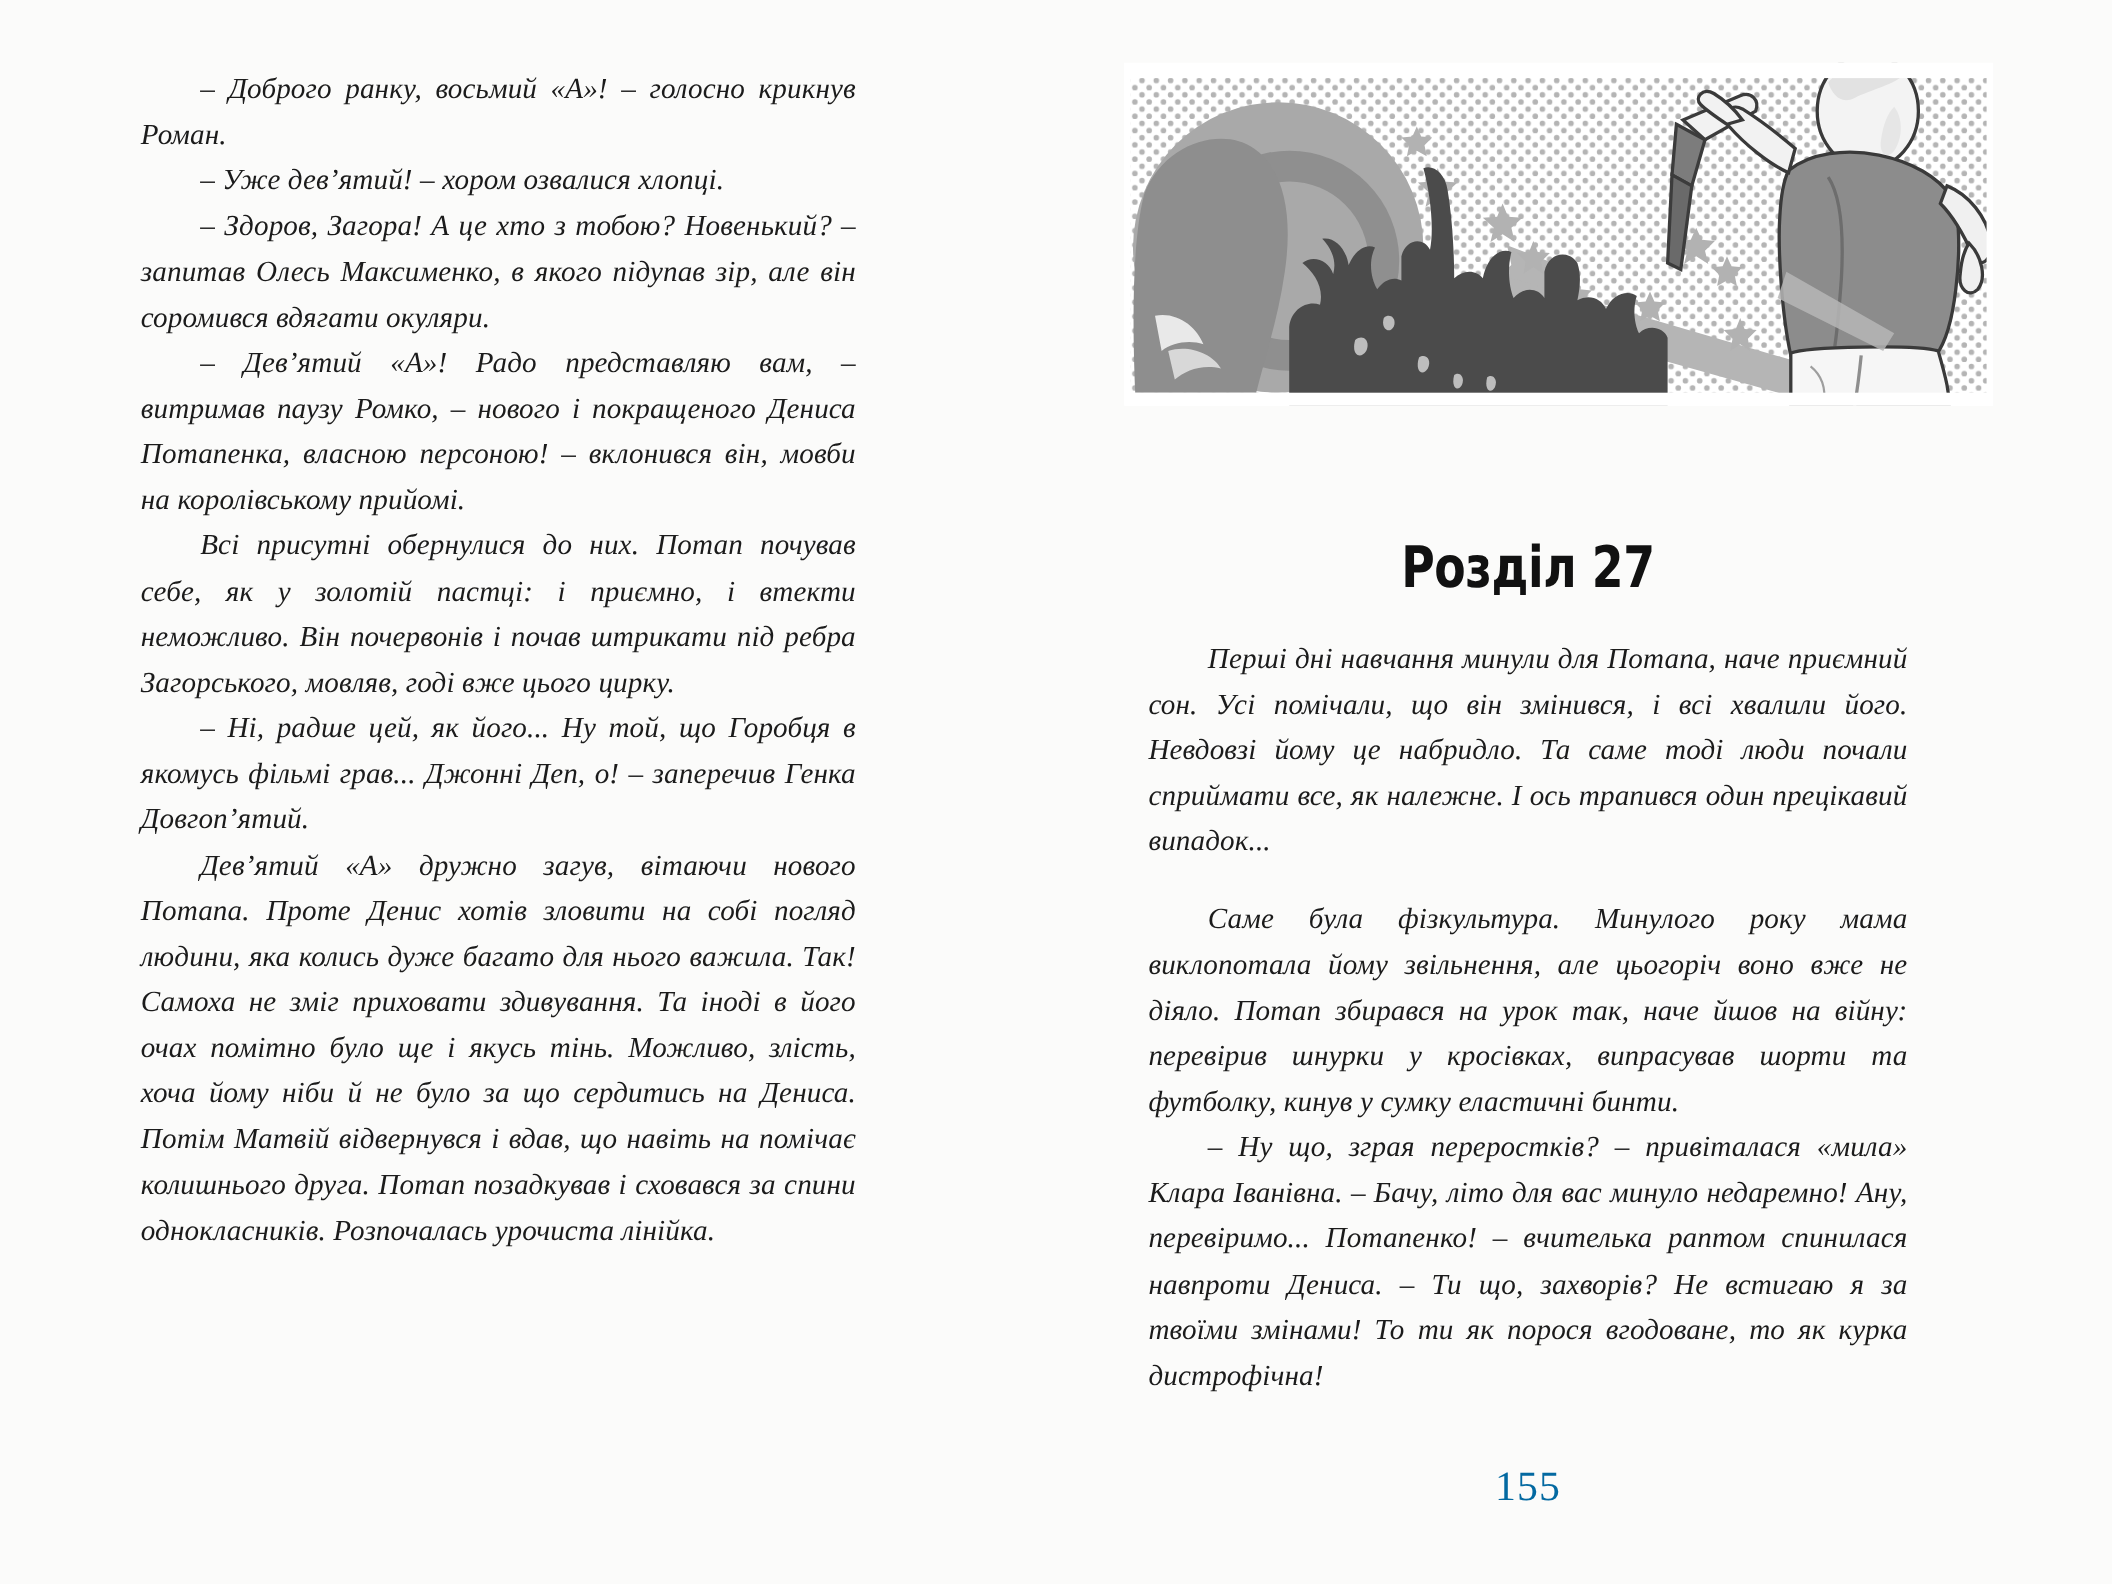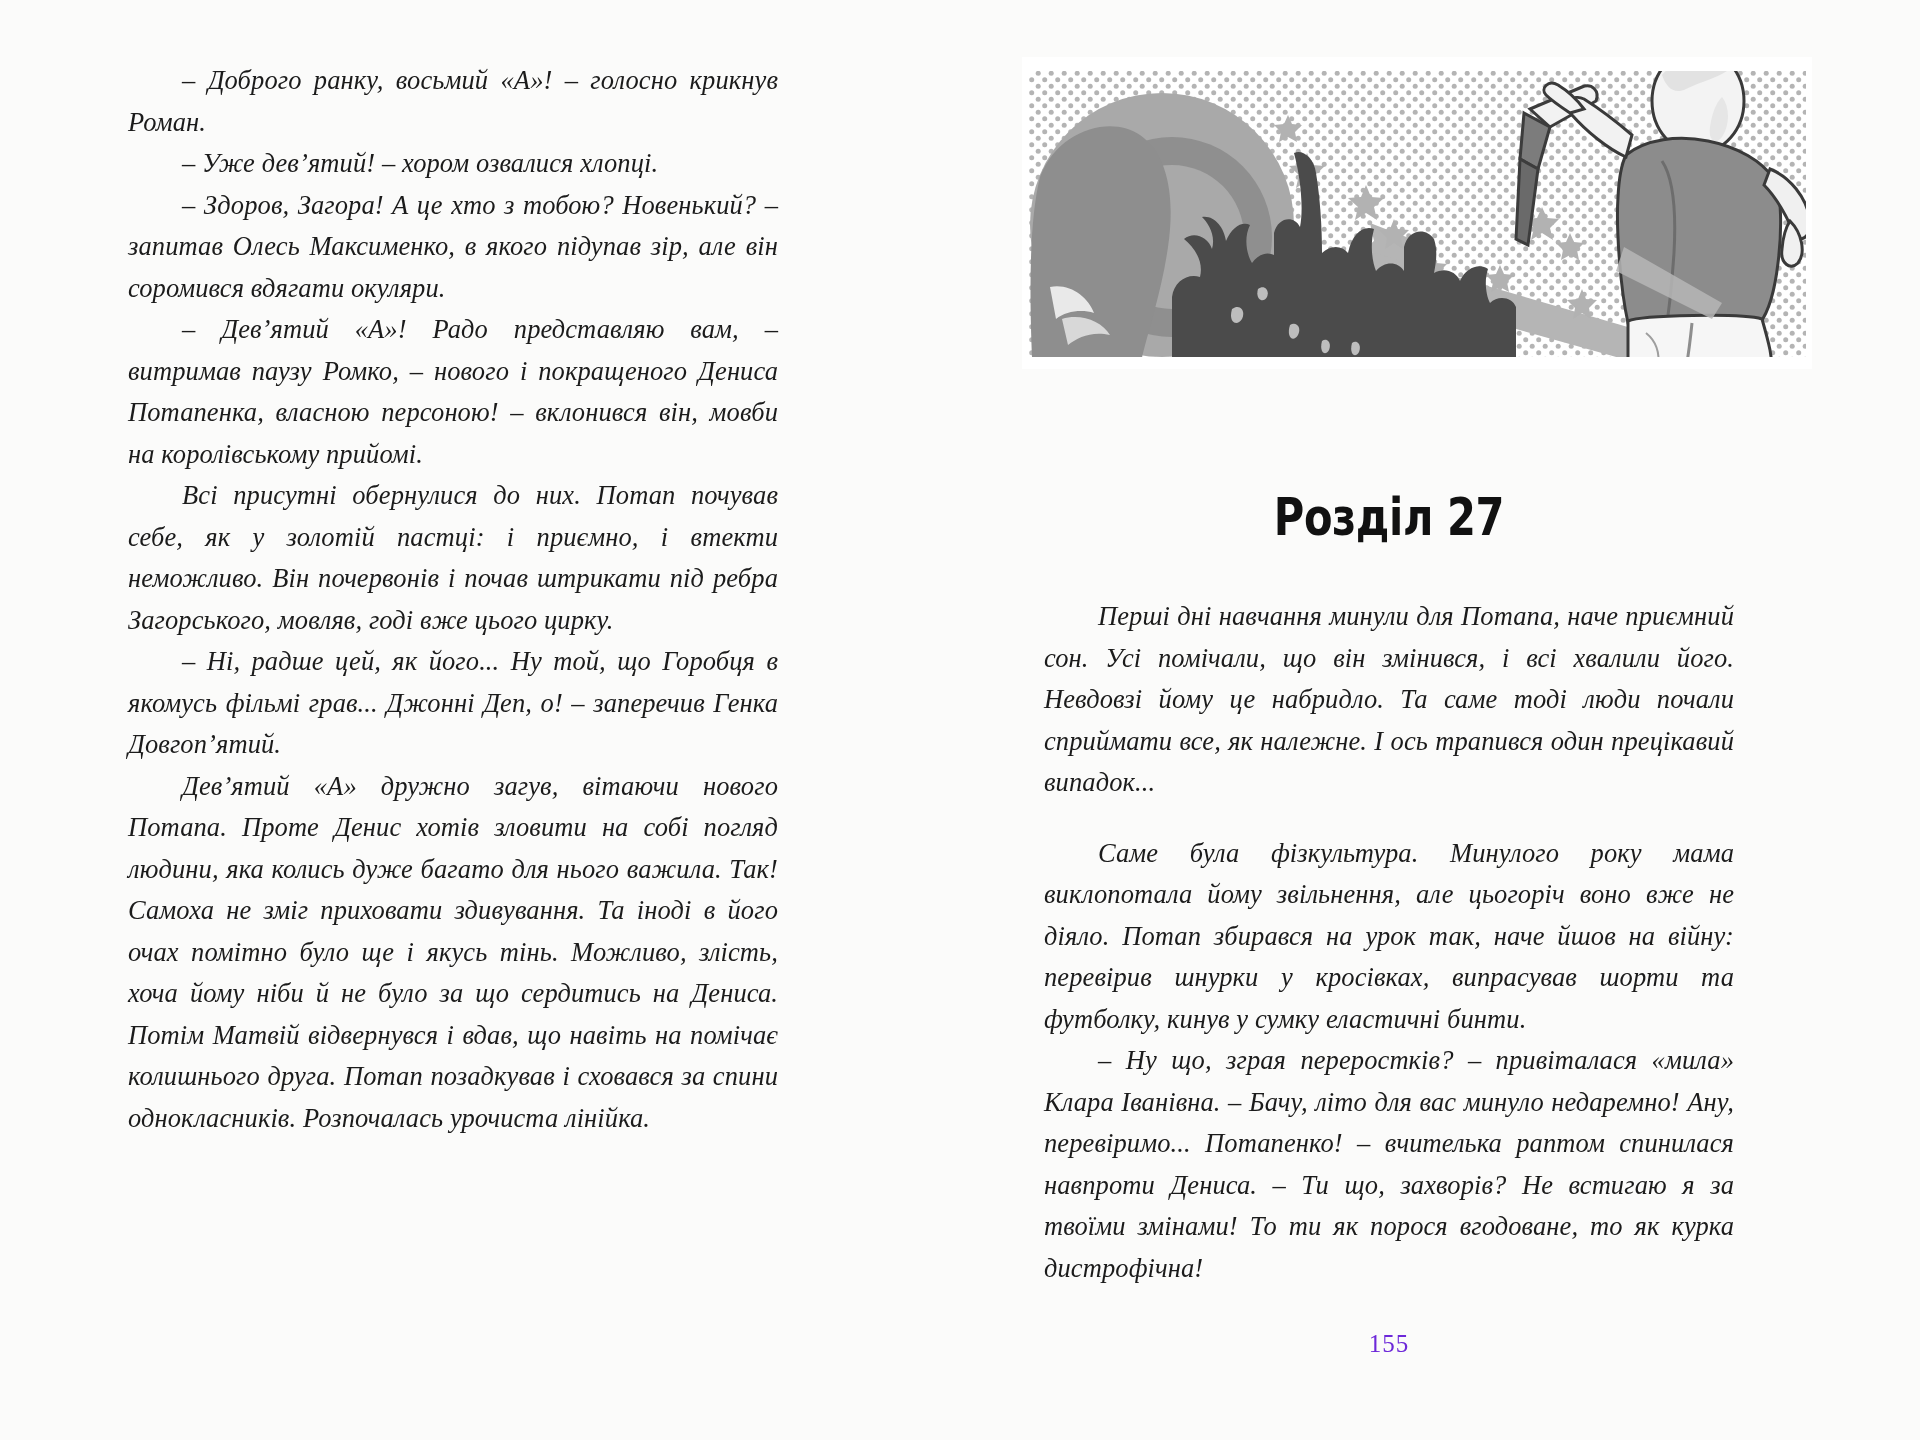--- a/index.html
+++ b/index.html
@@ -27,21 +27,20 @@
     position: absolute;
     top: 60px;
   }
   .col-left {
     left: 128px;
     width: 650px;
   }
   .col-right {
     left: 1044px;
     width: 690px;
-    margin-top: 18px;
   }
 
   .body-text {
     font-size: 26.5px;
     line-height: 41.5px;
     text-align: justify;
     text-justify: inter-word;
     letter-spacing: 0.1px;
     color: #1b1b1b;
     hyphens: none;
@@ -79,22 +78,22 @@
     justify-content: center;
   }
 
   
   .page-number {
     position: absolute;
     left: 1044px;
     top: 1330px;
     width: 690px;
     text-align: center;
-    font-size: 25px;
-    color: #6d28d9;
+    font-size: 38px;
+    color: #0369a1;
     letter-spacing: 1px;
   }
 
   
   .illustration {
     position: absolute;
     left: 1022px;
     top: 57px;
     width: 790px;
     height: 312px;

